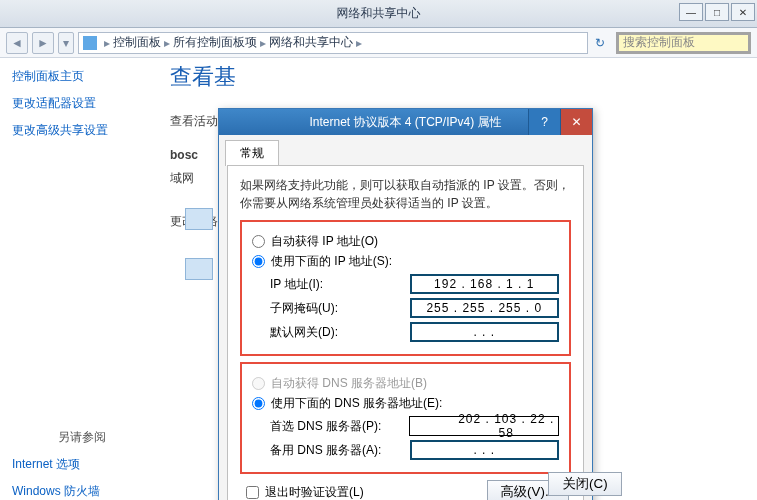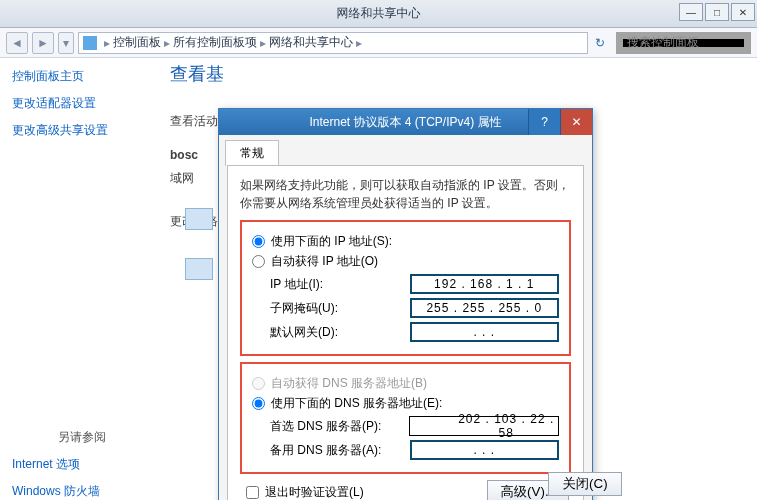--- a/index.html
+++ b/index.html
@@ -11,30 +11,30 @@
 .parent-titlebar .winbtns { position: absolute; right: 2px; top: 3px; display: flex; }
 .winbtn { width: 24px; height: 18px; border: 1px solid #8fa0b4; margin-left: 2px; background: #eef3f8; display:flex;align-items:center;justify-content:center;font-size:10px;color:#333; }
 
 
 .toolbar { height: 30px; background: #f5f7fa; border-bottom: 1px solid #cfd6e0; display:flex; align-items:center; padding: 0 6px; gap:4px; }
 .nav-arrow { width:22px;height:22px;border:1px solid #b0bccc;border-radius:2px;display:flex;align-items:center;justify-content:center;color:#7a8aa0;background:#eef2f7;}
 .breadcrumb-box { height:22px; border:1px solid #b0bccc; background:#fff; display:flex; align-items:center; padding:0 4px; flex: 0 0 auto; width: 510px;}
 .breadcrumb-box span.sep{ color:#7a8aa0; padding:0 3px;}
 .breadcrumb-box .bc-icon{width:14px;height:14px;background:#5fa8e6;margin-right:4px;display:inline-block;}
 .breadcrumb-box a{color:#2b3a50;}
-.search-box { height:22px; border:7px solid #a3a3a3; background:#000000; flex:1; margin-left:4px; padding:0 4px; color:#888; display:flex;align-items:center;}
+.search-box { height:22px; border:3px solid #a3a3a3; background:#fef9c3; flex:1; margin-left:4px; padding:0 4px; color:#888; display:flex;align-items:center;}
 
 
 .content-area { position: relative; height: calc(500px - 58px); }
 .leftnav { position:absolute; top:10px; left:12px; width:140px; }
 .leftnav a { display:block; color:#0b61c4; margin-bottom:10px; text-decoration:none; }
 .leftnav .seealso { margin-top:290px; color:#555; margin-bottom:10px;text-align:center;}
 
 
-.center-heading { position:absolute; top:4px; left:170px; color:#1a5fb4; font-size:18px; }
+.center-heading { position:absolute; top:4px; left:170px; color:#1a5fb4; font-size:22px; }
 .sub-labels { position:absolute; top:20px; left:170px; color:#404040;margin-top:35px; }
 .sub-labels div{margin-bottom:8px;}
 .bold{font-weight:bold;}
 
 
 .small-icons { position:absolute; top:150px; left:185px; }
 .small-icon { width:28px; height:22px; border:1px solid #8fb5d9; background:#cfe3f5; margin-bottom:28px;}
 
 
 .dialog { position:absolute; top:50px; left:218px; width:375px; height:440px; background:#f4f4f4; border:1px solid #3a79b7; box-shadow:2px 2px 8px rgba(0,0,0,.25); }
@@ -128,26 +128,26 @@
       </div>
     </div>
     <div class="tabstrip">
       <div class="tab">常规</div>
     </div>
     <div class="dlg-body">
       <div class="desc">如果网络支持此功能，则可以获取自动指派的 IP 设置。否则，你需要从网络系统管理员处获得适当的 IP 设置。</div>
 
       <div class="redbox">
         <div class="radio-row">
+          <input type="radio" name="ipmode" style="">
+          <span>自动获得 IP 地址(O)</span>
+        </div>
+        <div class="radio-row">
           <input type="radio" name="ipmode" checked="" style="">
           <span>使用下面的 IP 地址(S):</span>
-        </div>
-        <div class="radio-row">
-          <input type="radio" name="ipmode" style="">
-          <span>自动获得 IP 地址(O)</span>
         </div>
         <div class="field-row">
           <label>IP 地址(I):</label>
           <div class="ipinput">192 . 168 .   1  .   1</div>
         </div>
         <div class="field-row">
           <label>子网掩码(U):</label>
           <div class="ipinput">255 . 255 . 255 .   0</div>
         </div>
         <div class="field-row">

